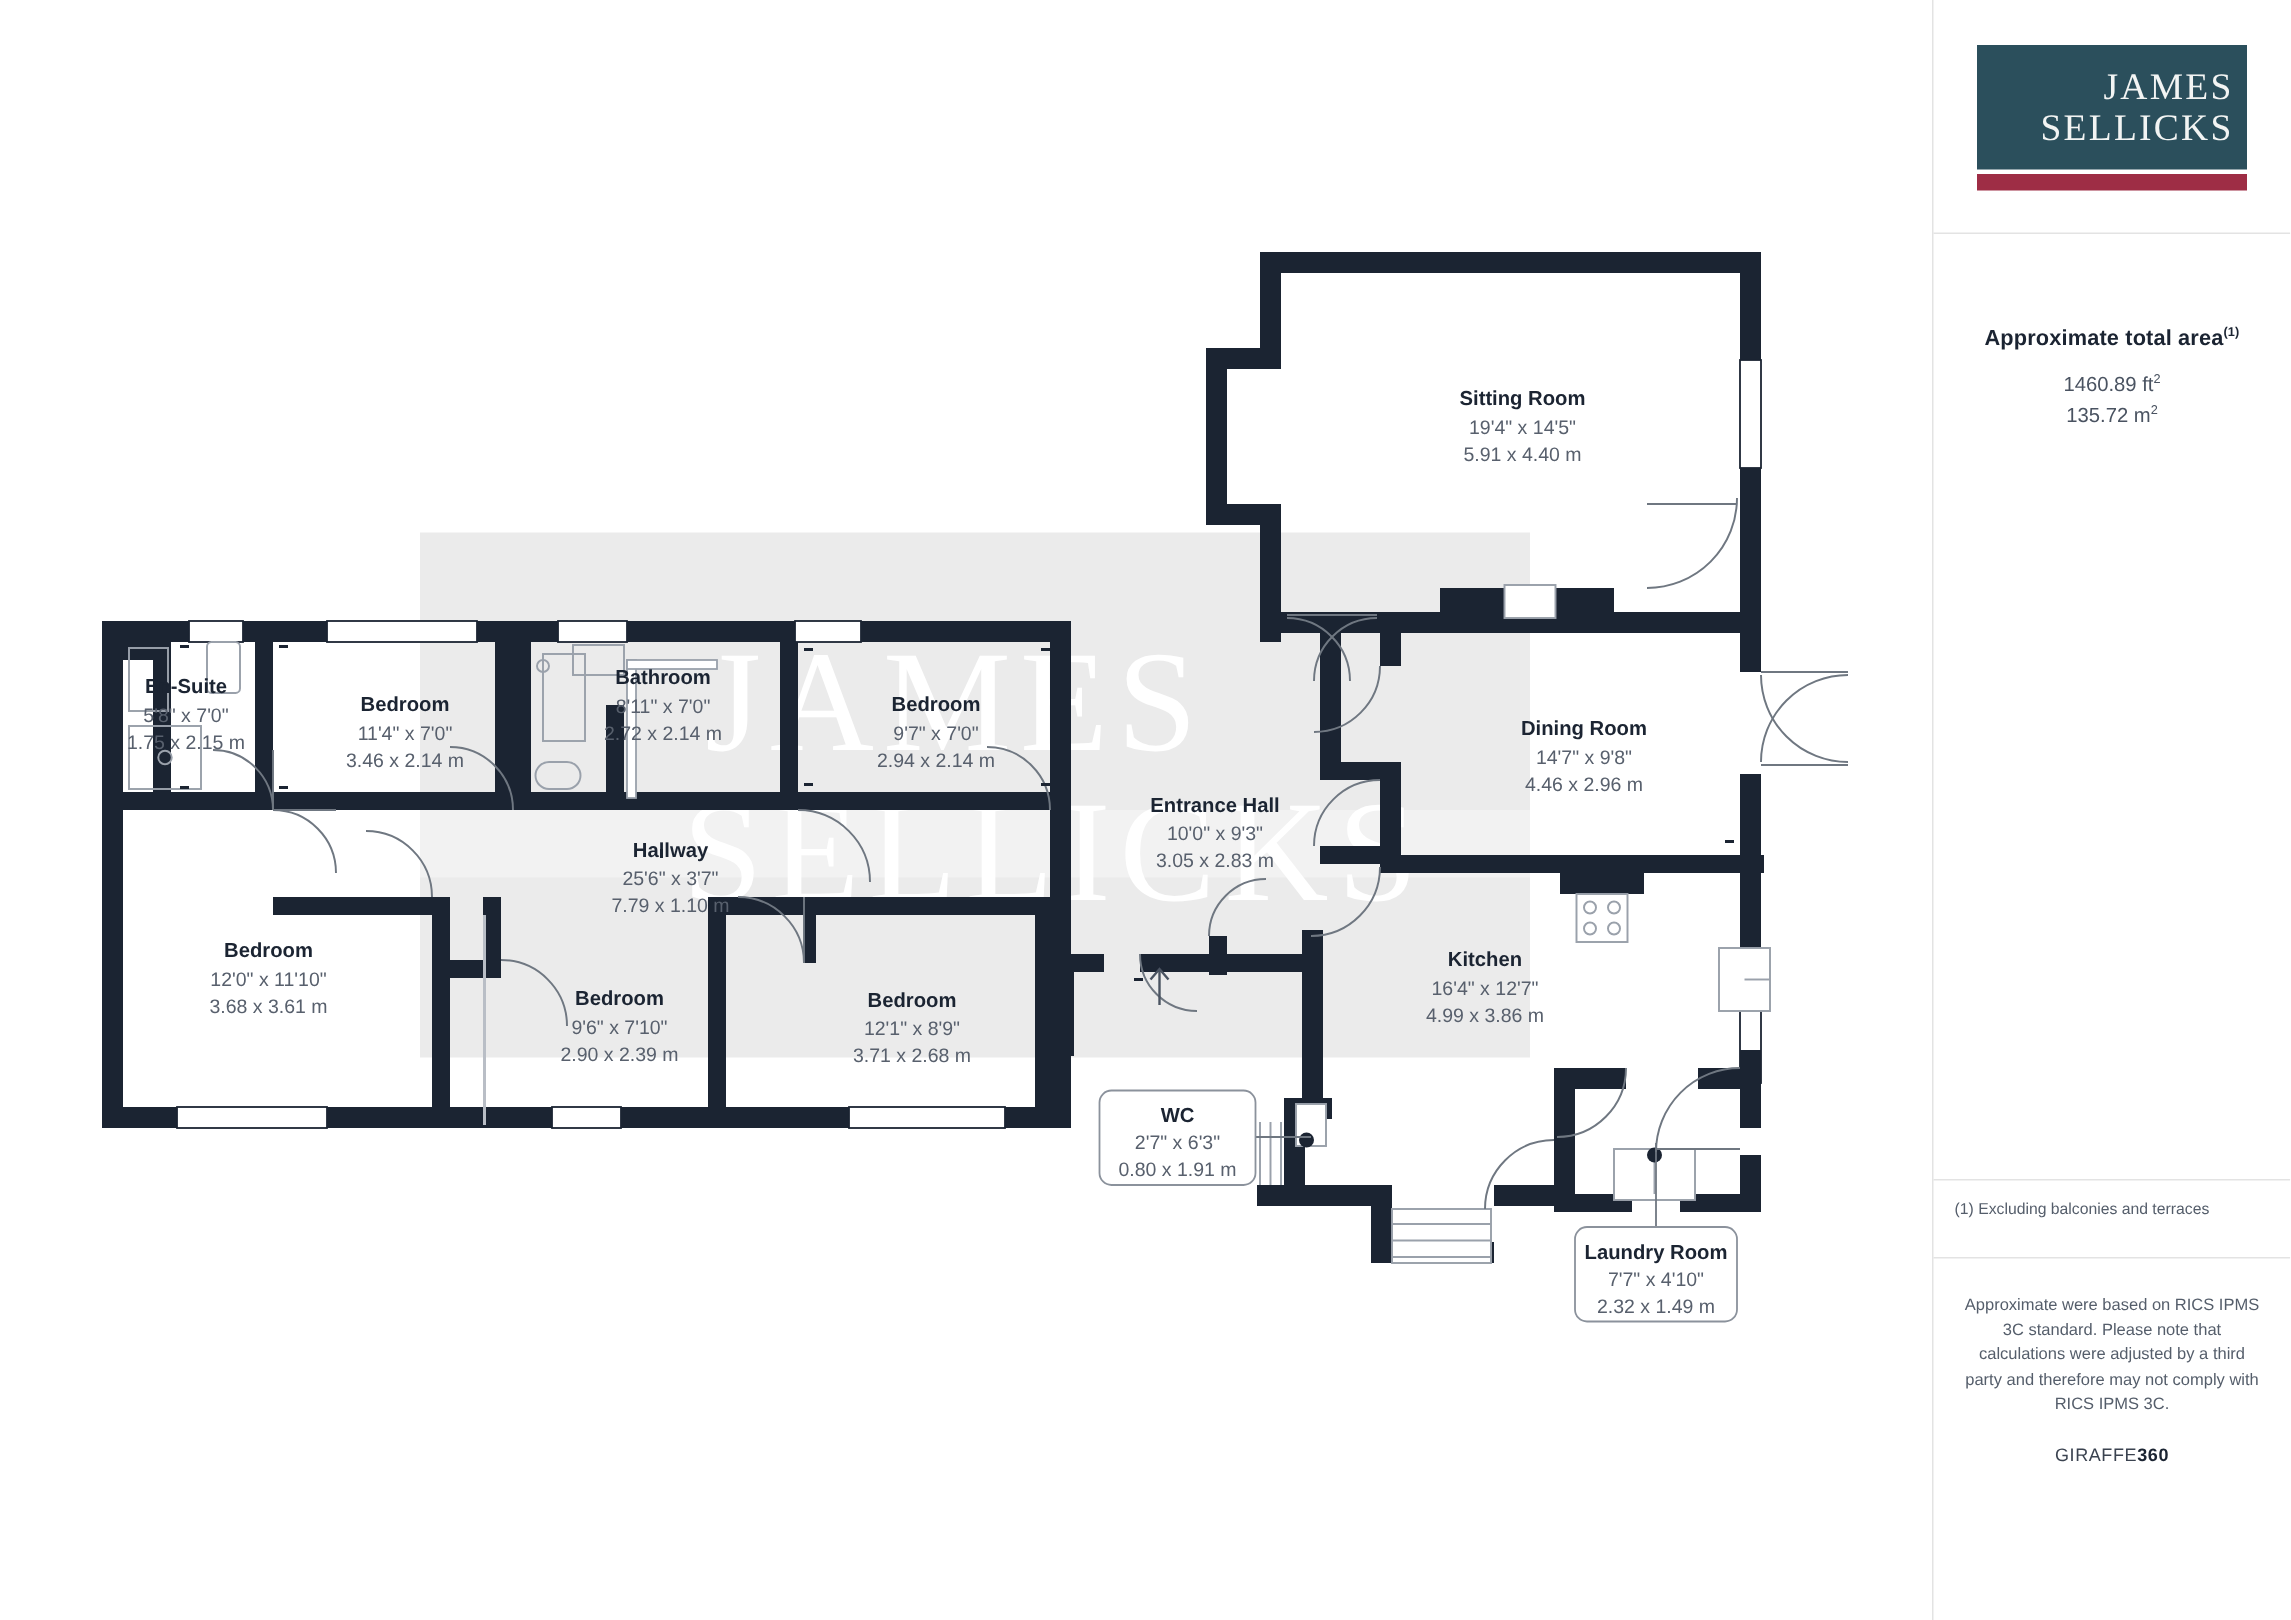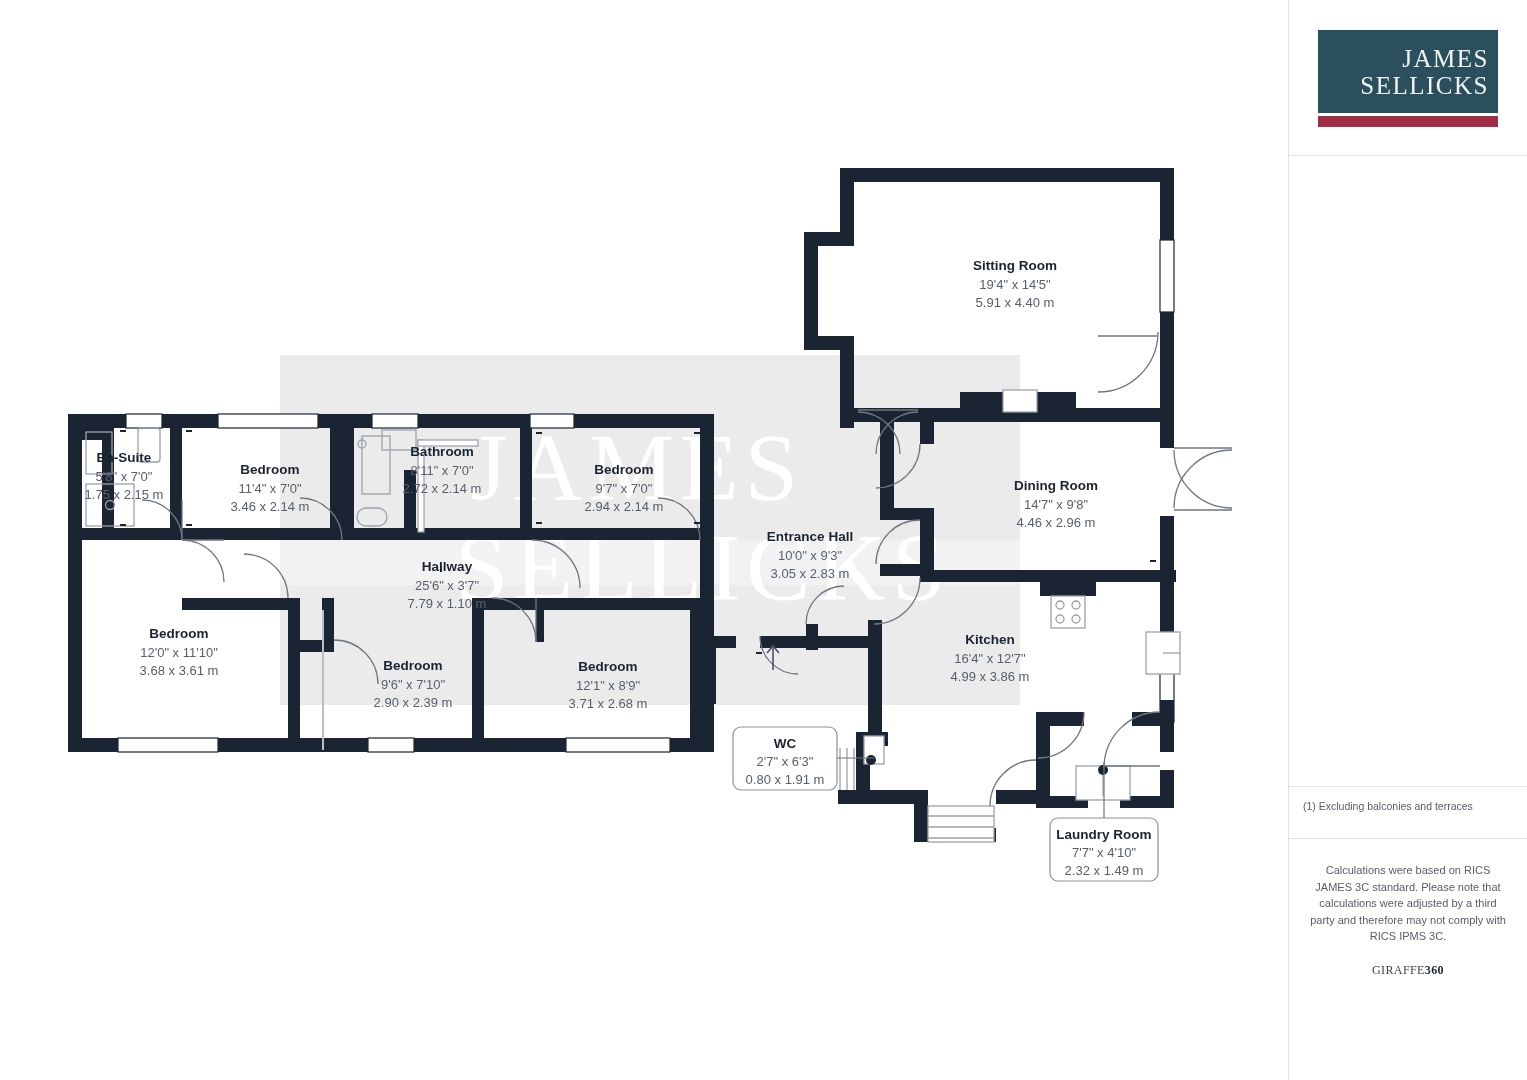--- a/index.html
+++ b/index.html
@@ -103,21 +103,20 @@
     color: #555e6b;
     line-height: 1.5;
     margin-bottom: 18px;
   }
   .brandline {
     text-align: center;
     font-size: 12px;
     color: #3b4350;
     letter-spacing: .4px;
     margin-top: 10px;
-    font-family: Liberation Serif, serif;
   }
   .brandline b { color: #1b2432; }
 
   
   .rm-name {
     font-family: "Liberation Sans", sans-serif;
     font-size: 13.5px;
     font-weight: bold;
     fill: #1b2432;
   }
@@ -496,28 +495,39 @@
         <div class="logo-box">
           <div class="logo-l1">JAMES</div>
           <div class="logo-l2">SELLICKS</div>
         </div>
         <div class="logo-bar"></div>
       </div>
     </div>
 
     <div class="side-sep"></div>
 
+    <div class="area-block">
+      <div class="area-title">
+        <span>Approximate total area</span><sup>(1)</sup>
+      </div>
+      <div class="area-val">
+        <span>1460.89 ft</span><sup>2</sup>
+      </div>
+      <div class="area-val">
+        <span>135.72 m</span><sup>2</sup>
+      </div>
+    </div>
 
     <div class="footnote-block">
       <div class="side-sep" style="position:absolute;left:0;right:0;top:0;"></div>
       <div class="footnote">(1) Excluding balconies and terraces</div>
     </div>
 
     <div class="disclaimer-block">
       <div class="side-sep" style="position:absolute;left:0;right:0;top:0;"></div>
-      <div class="disclaimer">Calculations were based on RICS JAMES 3C standard. Please note that calculations were adjusted by a third party and therefore may not comply with RICS IPMS 3C.</div>
+      <div class="disclaimer">Approximate were based on RICS IPMS 3C standard. Please note that calculations were adjusted by a third party and therefore may not comply with RICS IPMS 3C.</div>
       <div class="brandline">
         <span>GIRAFFE</span><b>360</b>
       </div>
     </div>
 
   </div>
 </div>
 
 </body></html>

